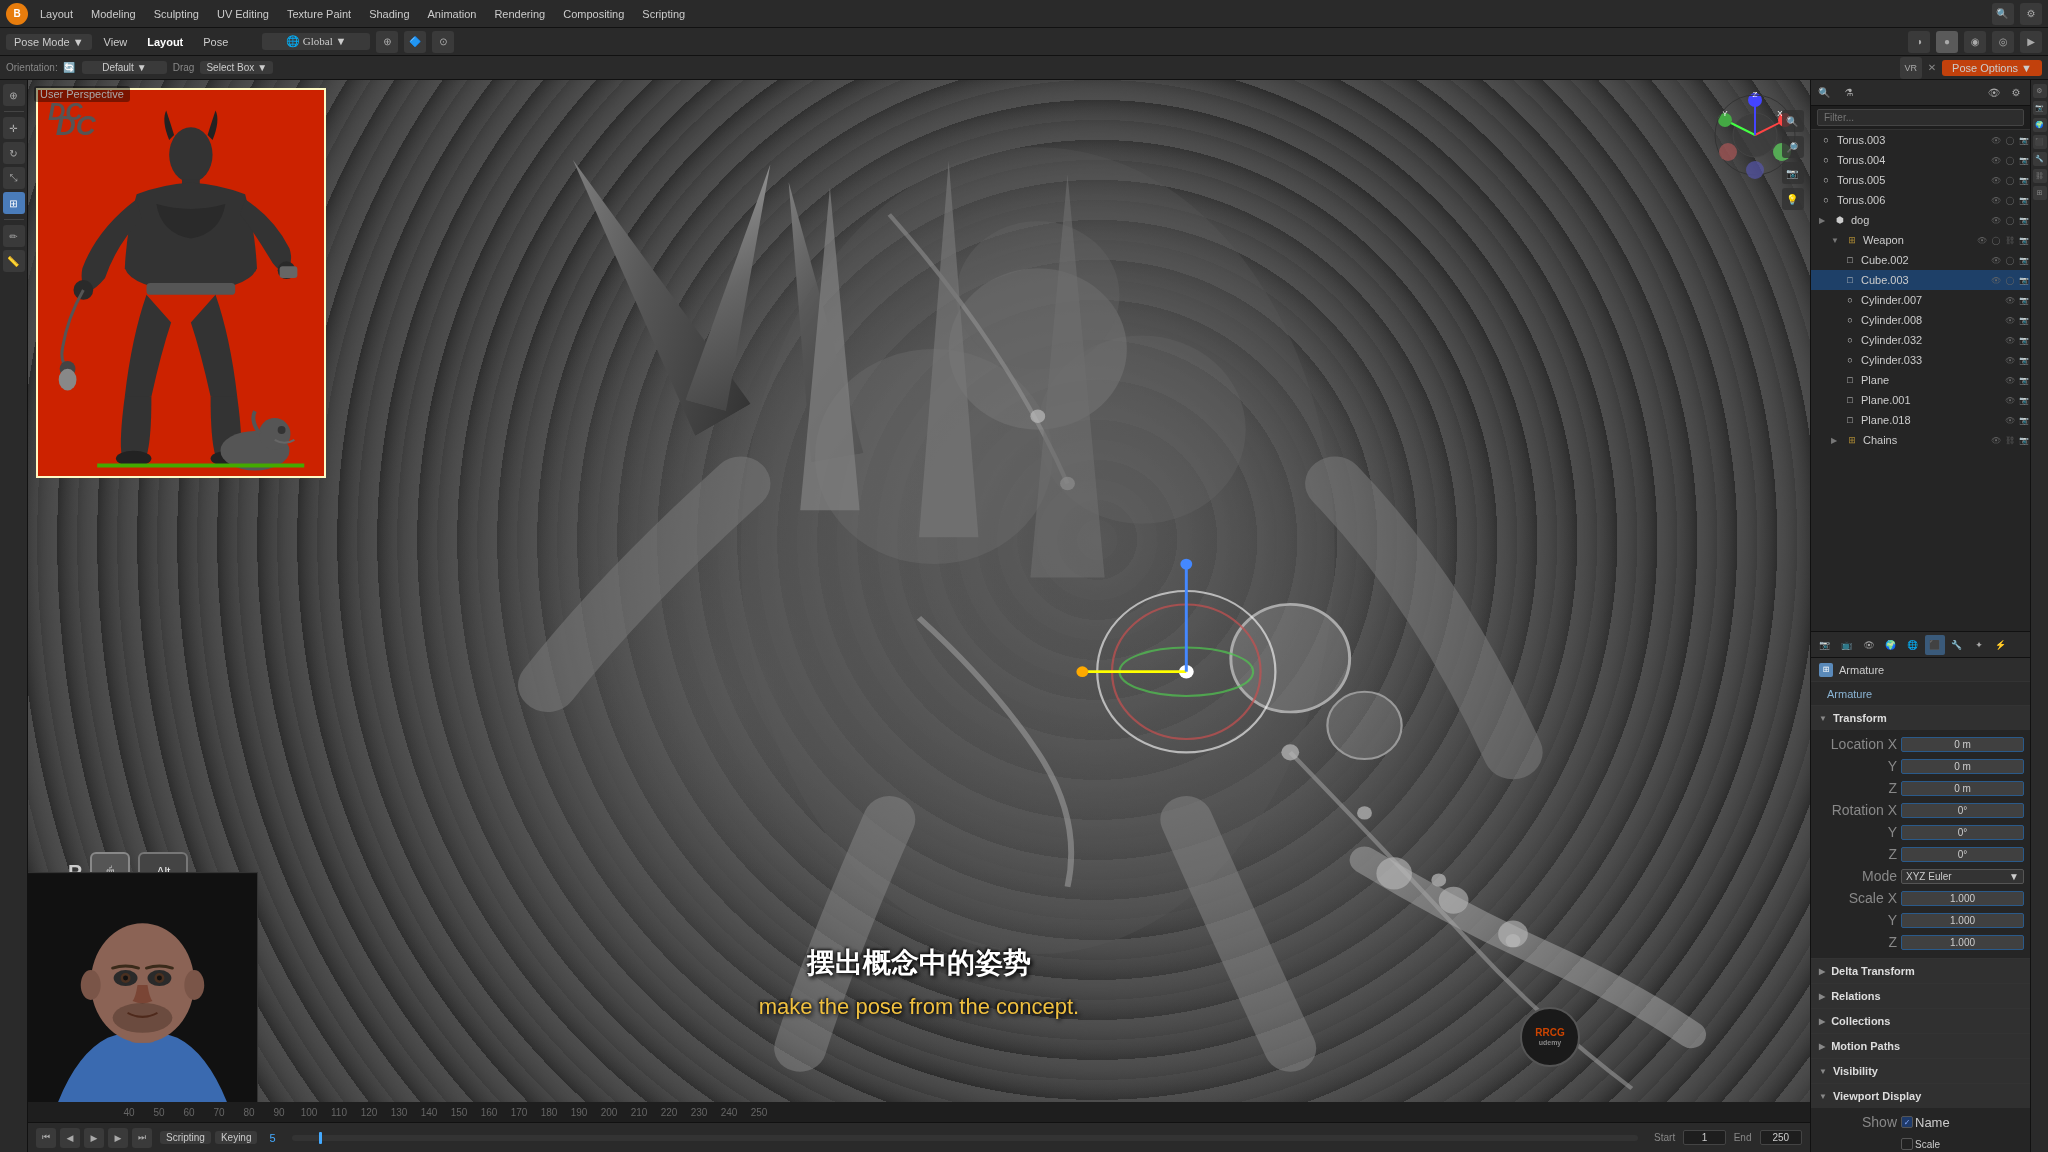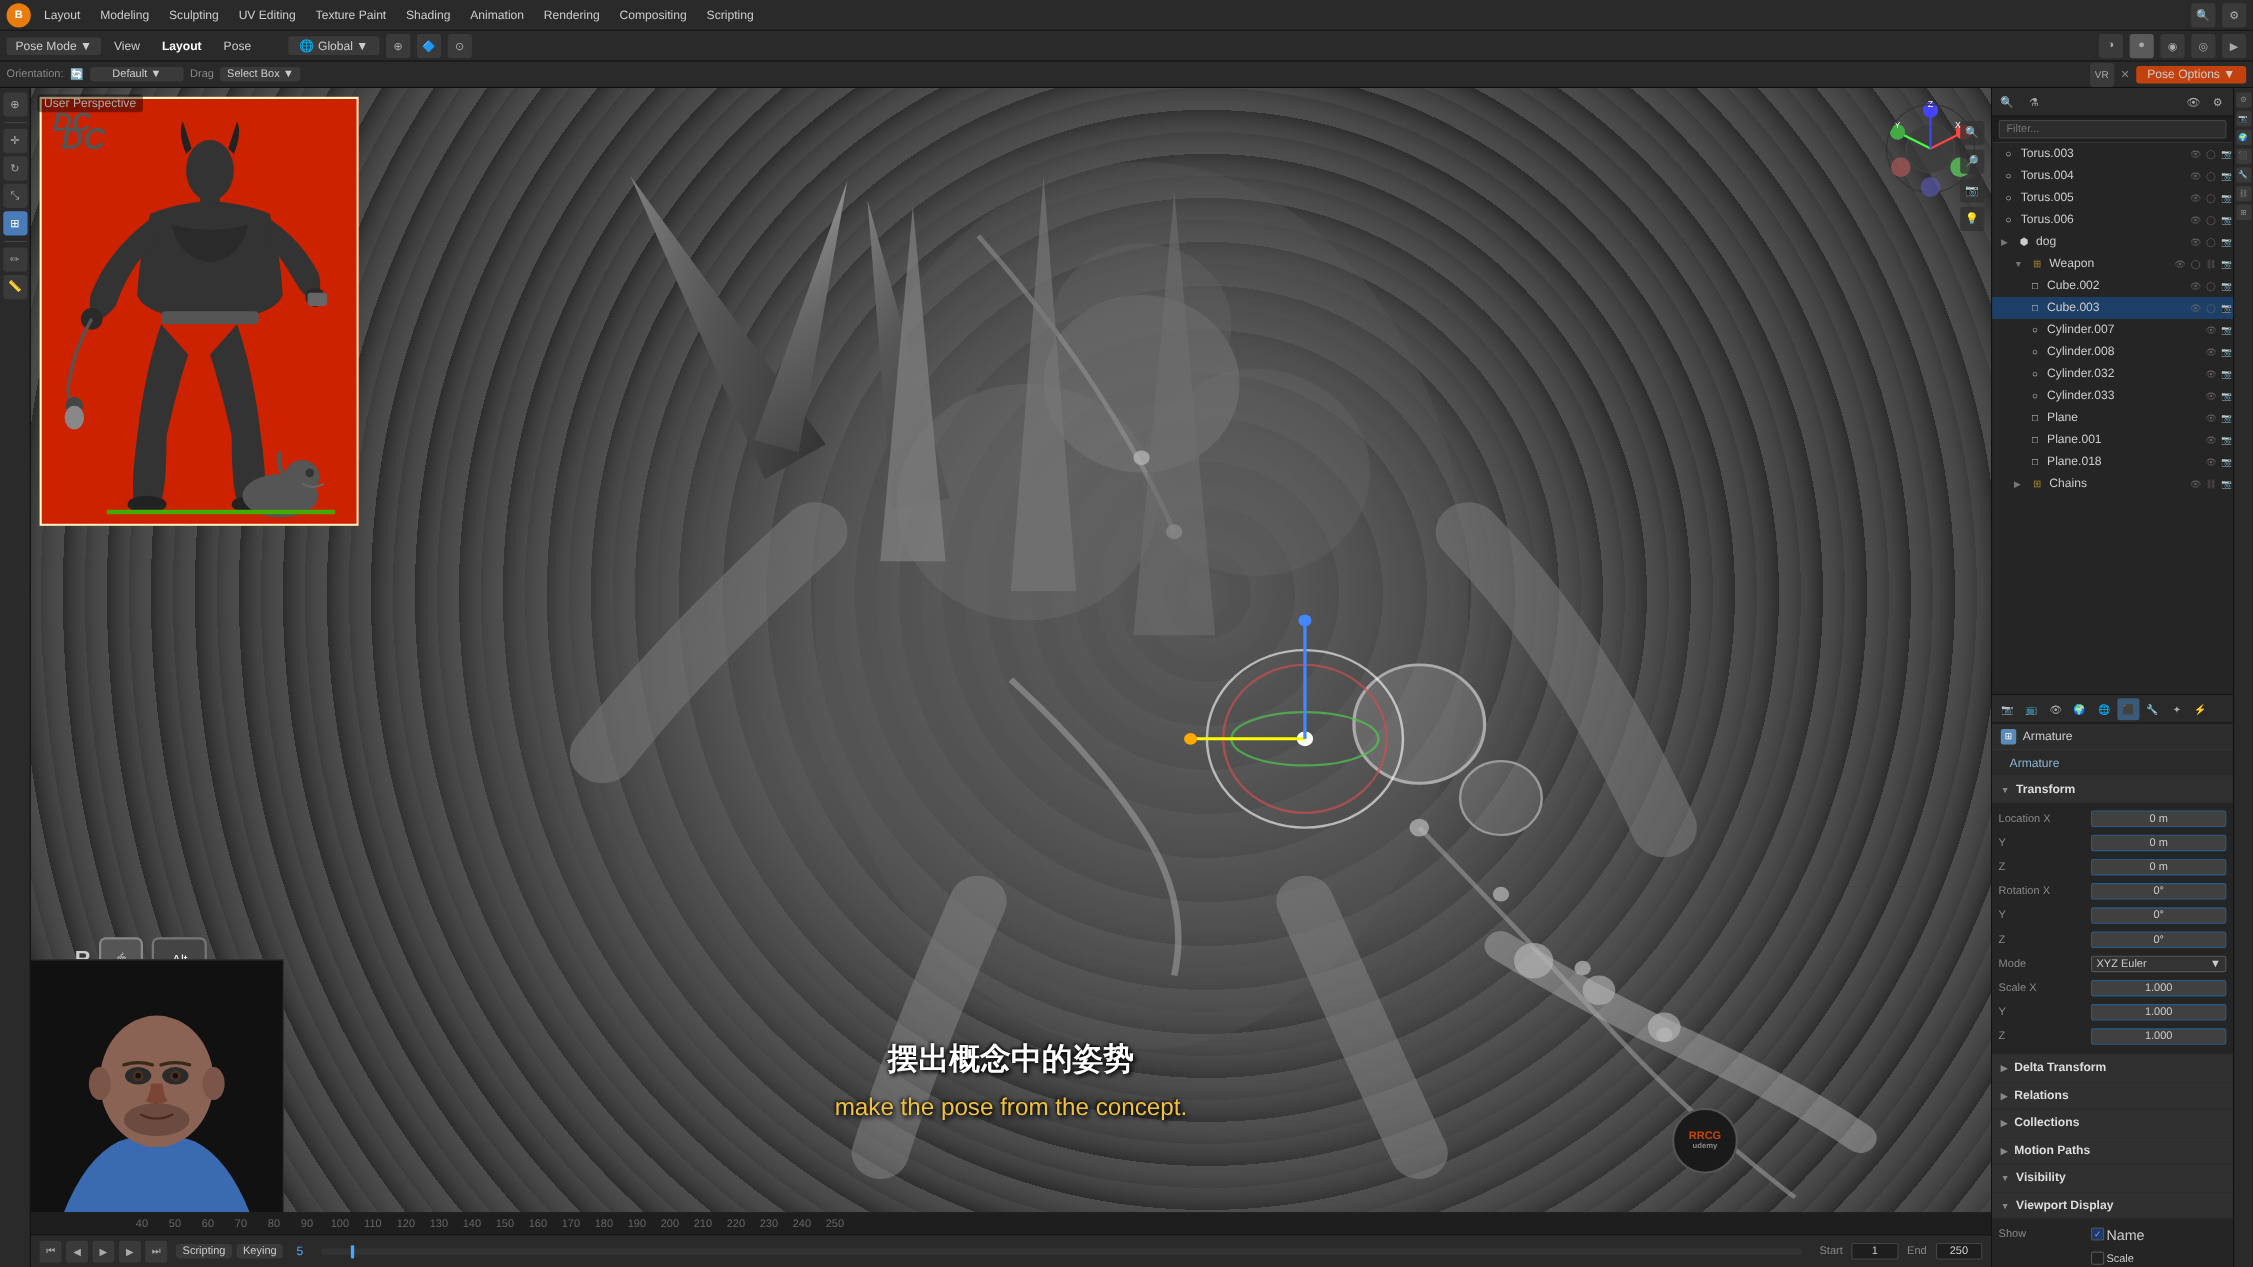--- a/index.html
+++ b/index.html
@@ -460,22 +460,22 @@
     .prop-row {
       height: 20px;
       display: flex;
       align-items: center;
       gap: 4px;
       margin-bottom: 2px;
     }
     .prop-label {
       width: 80px;
       color: #888;
-      font-size: 10px;
-      text-align: left;
+      font-size: 14px;
+      text-align: right;
       flex-shrink: 0;
     }
     .prop-value {
       flex: 1;
       background: #1e1e1e;
       border: 1px solid #444;
       color: #ccc;
       font-size: 10px;
       padding: 1px 4px;
       border-radius: 2px;
@@ -719,21 +719,21 @@
   <div style="display:flex;align-items:center;gap:4px;">
     <div class="viewport-header-btn">
       <span>Pose Mode</span> ▼
     </div>
     <div class="menu-item">View</div>
     <div class="menu-item" style="color:#fff; font-weight:bold;">Layout</div>
     <div class="menu-item">Pose</div>
   </div>
   <div style="margin-left:20px; display:flex; align-items:center; gap:6px;">
 
-    <div class="viewport-header-btn" style="padding: 2px 10px;">
+    <div class="viewport-header-btn" style="padding: 2px 24px; font-family: Liberation Serif, serif;">
       🌐 Global ▼
     </div>
     <div class="tool-btn">⊕</div>
     <div class="tool-btn">🔷</div>
     <div class="tool-btn">⊙</div>
   </div>
   <div style="margin-left:auto; display:flex; align-items:center; gap:6px;">
     <div class="tool-btn">◑</div>
     <div class="tool-btn" style="background:#5a5a5a;">●</div>
     <div class="tool-btn">◉</div>

